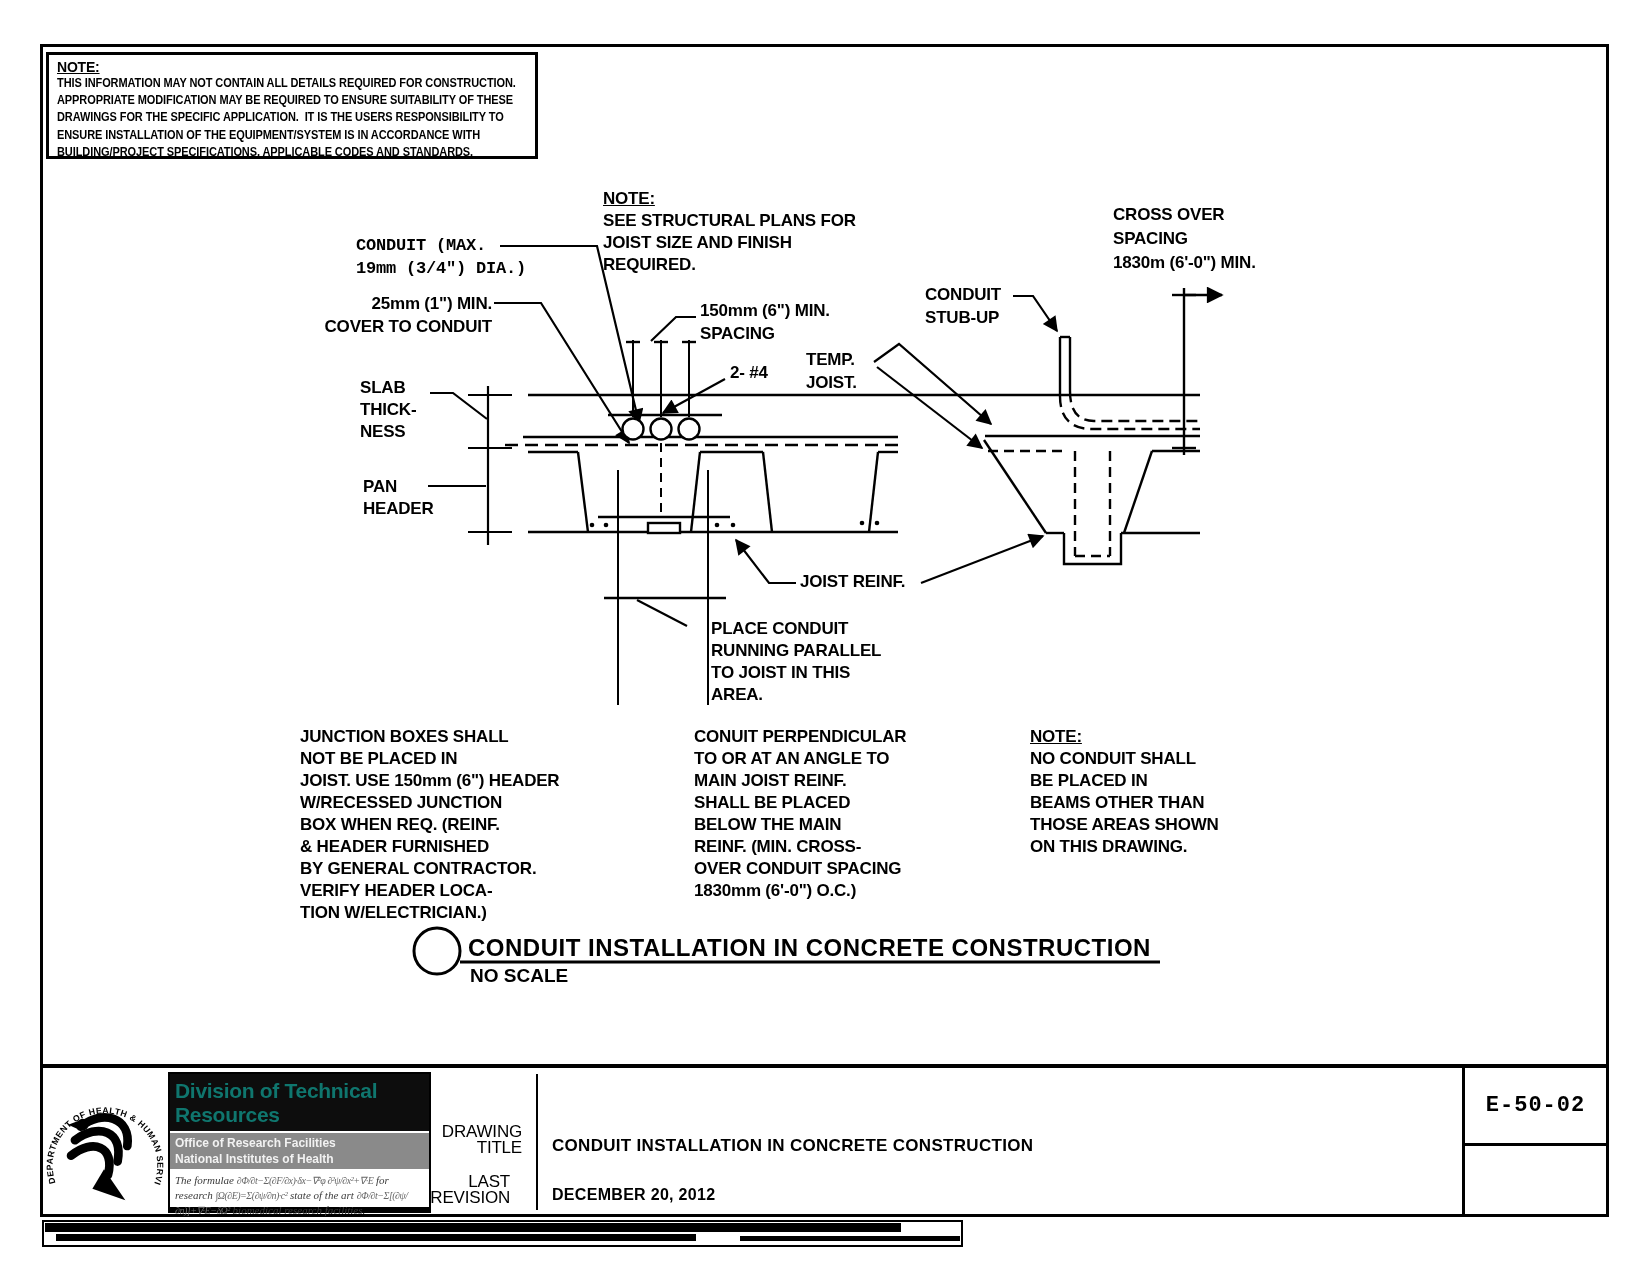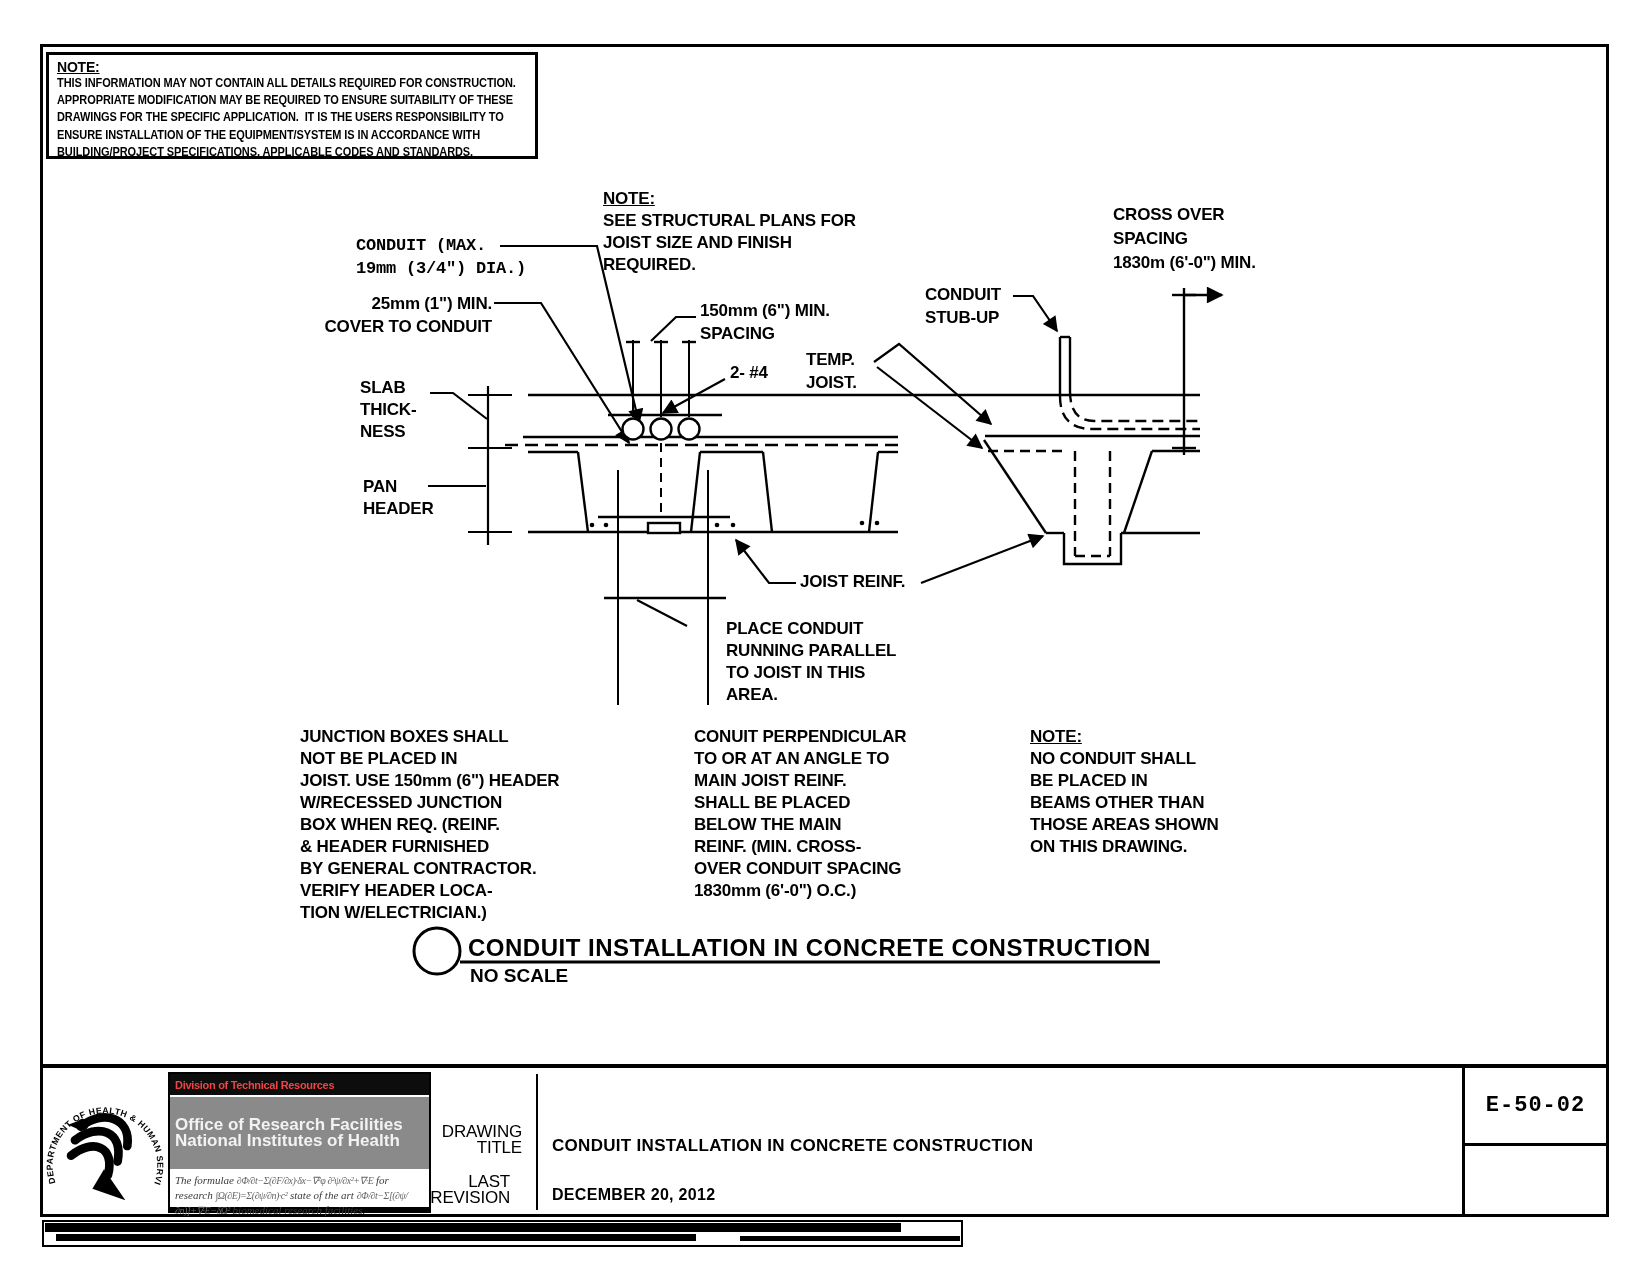--- a/index.html
+++ b/index.html
@@ -24,24 +24,24 @@
   .detail-scale{font-weight:bold;font-size:19px;}
   
   .tb-line{background:#000;}
   .tb-label{font-weight:normal;font-size:17px;line-height:16px;letter-spacing:-0.2px;}
   .tb-value{font-weight:bold;font-size:17px;letter-spacing:0.3px;}
   .tb-date{font-weight:bold;font-size:16px;letter-spacing:0.3px;}
   .dwg-no{left:1462px;top:1064px;width:147px;height:82px;display:flex;align-items:center;justify-content:center;
           font-family:"Liberation Mono",monospace;font-weight:bold;font-size:22px;letter-spacing:1px;}
   .dtr-box{left:168px;top:1072px;width:263px;height:141px;border:2px solid #000;border-bottom:6px solid #000;
            box-sizing:border-box;background:#fff;}
-  .dtr-division{background:#0d0d0d;color:#ef4444;font-weight:bold;font-size:11px;letter-spacing:-0.3px;
+  .dtr-division{background:#0d0d0d;color:#0f766e;font-weight:bold;font-size:21px;letter-spacing:-0.3px;
                 padding:5px 5px 4px 5px;}
-  .dtr-office{background:#8a8a8a;color:#f2f2f2;font-weight:bold;font-size:17px;line-height:16px;
-              padding:20px 5px;margin-top:2px;}
+  .dtr-office{background:#8a8a8a;color:#f2f2f2;font-weight:bold;font-size:12px;line-height:16px;
+              padding:2px 5px;margin-top:2px;}
   .dtr-tagline{font-family:"Liberation Serif",serif;font-style:italic;font-size:11px;line-height:14px;
                color:#3a3a3a;padding:4px 5px 0 5px;}
   .dtr-tagline .math{font-size:10px;color:#666;letter-spacing:-0.5px;}
   
   .artifact-outline{left:42px;top:1220px;width:921px;height:27px;border:2px solid #000;box-sizing:border-box;}
   .bar{background:#000;}
   svg{display:block;}
   .diagram-svg{left:0;top:0;pointer-events:none;}
 </style>
 </head>
@@ -202,21 +202,21 @@
 
   <div class="abs lbl pre" style="left:360px;top:377px;">SLAB
 THICK-
 NESS</div>
 
   <div class="abs lbl pre" style="left:363px;top:476px;">PAN
 HEADER</div>
 
   <div class="abs lbl" style="left:800px;top:571px;">JOIST REINF.</div>
 
-  <div class="abs lbl pre" style="left:726px;top:618px;">PLACE CONDUIT
+  <div class="abs lbl pre" style="left:711px;top:618px;">PLACE CONDUIT
 RUNNING PARALLEL
 TO JOIST IN THIS
 AREA.</div>
 
   <div class="abs lbl pre" style="left:300px;top:726px;">JUNCTION BOXES SHALL
 NOT BE PLACED IN
 JOIST. USE 150mm (6") HEADER
 W/RECESSED JUNCTION
 BOX WHEN REQ. (REINF.
 &amp; HEADER FURNISHED

